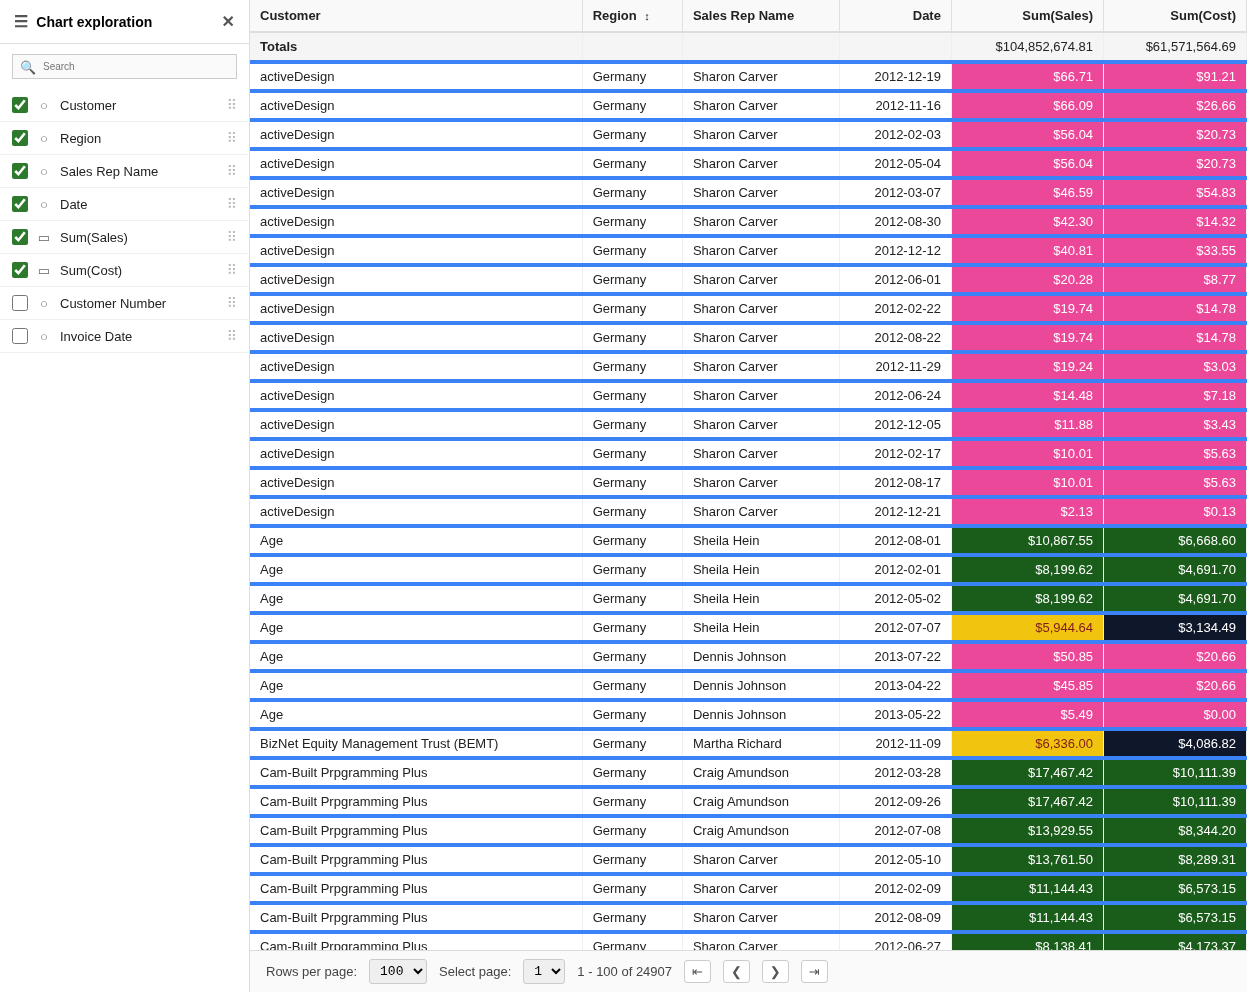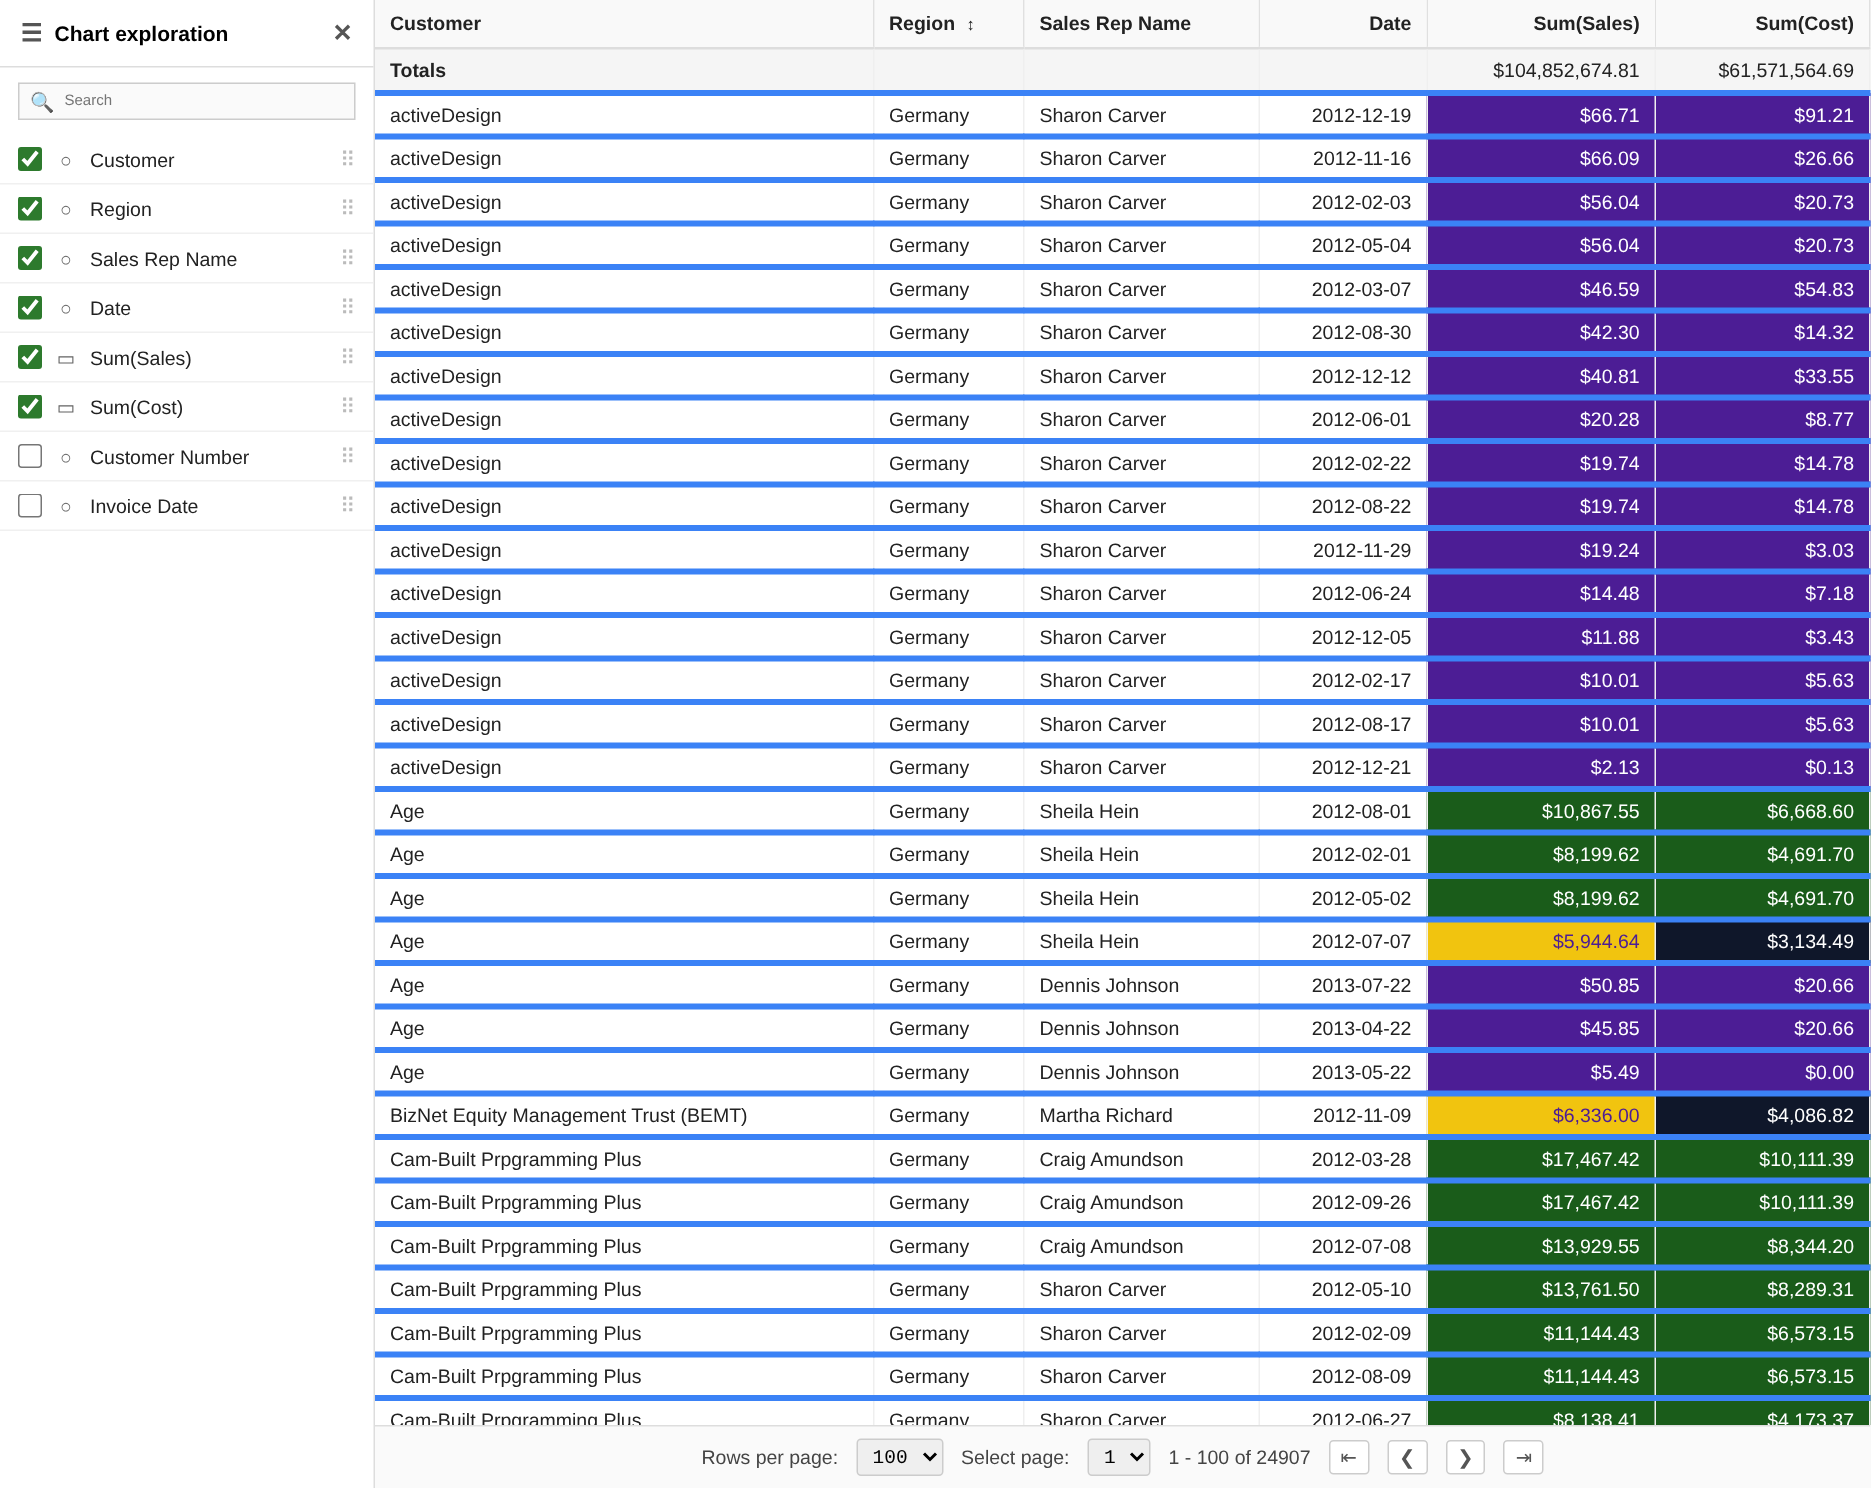--- a/index.html
+++ b/index.html
@@ -146,30 +146,30 @@
     tbody td.right { text-align: right; font-weight: 500; }
 
     .totals-row td {
       background: #f5f5f5;
       font-weight: bold;
       padding: 6px 10px;
       border-bottom: 2px solid #ddd;
     }
 
     
-    .cell-dark-red { background: #4c1d95; color: #fff; }
+    .cell-dark-red { background: #ec4899; color: #fff; }
     .cell-orange { background: #0f172a; color: #fff; }
-    .cell-yellow { background: #f1c40f; color: #4c1d95; }
+    .cell-yellow { background: #f1c40f; color: #7f1d1d; }
     .cell-dark-green { background: #1a5c1a; color: #fff; }
 
     
     .pagination {
       display: flex;
       align-items: center;
-      justify-content: center;
+      justify-content: flex-start;
       padding: 8px 16px;
       border-top: 1px solid #ddd;
       background: #fafafa;
       gap: 12px;
       font-size: 13px;
     }
     .pagination label { color: #444; }
     .pagination select {
       padding: 3px 6px;
       border: 1px solid #ccc;

